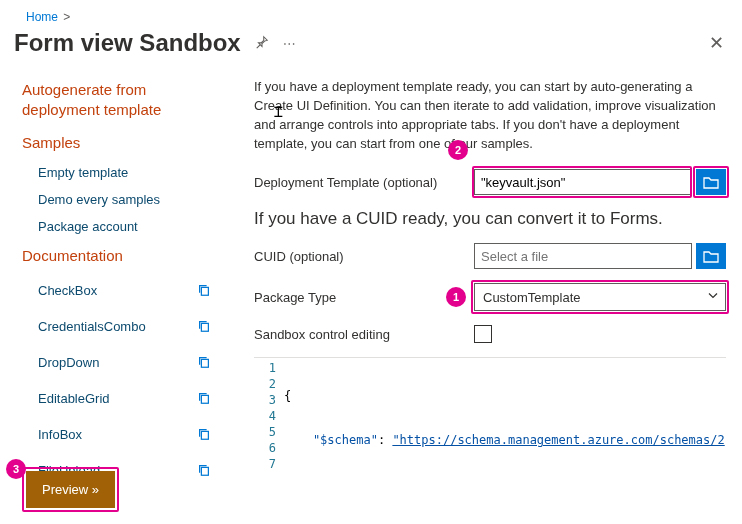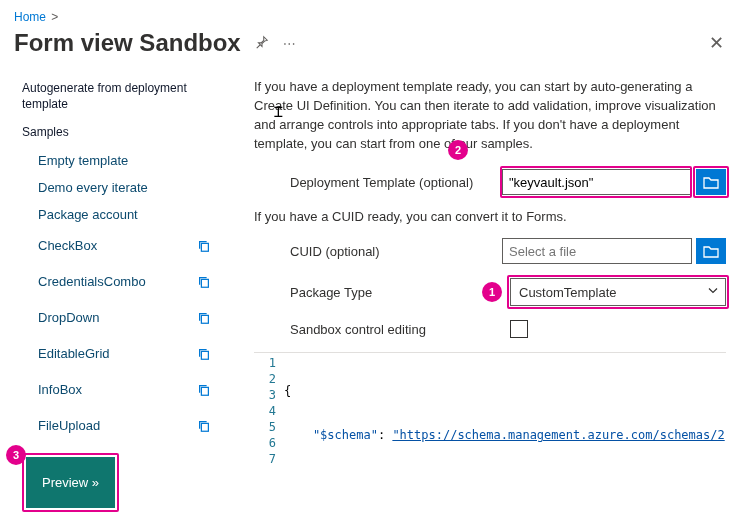--- a/index.html
+++ b/index.html
@@ -1,74 +1,74 @@
 <!DOCTYPE html>
 <html><head>
 <meta charset="utf-8">
 <style>
   * { box-sizing: border-box; margin: 0; padding: 0; }
   body { font-family: "Segoe UI", Arial, sans-serif; font-size: 13px; color: #323130; width: 742px; height: 524px; overflow: hidden; background: #fff; }
   a { color: #0078d4; text-decoration: none; }
   
-  .breadcrumb { padding: 10px 14px 2px; font-size: 12px; }
+  .breadcrumb { padding: 10px 14px 2px; font-size: 12px; margin-left: 12px; }
   .breadcrumb .sep { color: #605e5c; margin: 0 2px; }
   
   .header { display: flex; align-items: center; padding: 2px 14px 10px; text-align: right; }
   .title { font-size: 24px; font-weight: 600; flex: 0 0 auto; }
   .header-icons { display: flex; align-items: center; gap: 14px; margin-left: 14px; color: #605e5c; }
   .header-icons .btn { cursor: pointer; }
   .close { margin-left: auto; font-size: 18px; color: #605e5c; cursor: pointer; padding: 4px; }
   
   .body { display: flex; height: 420px; }
   
   .sidebar-wrap { position: relative; width: 232px; border-right: 1px solid transparent; }
   .sidebar { width: 222px; height: 100%; overflow-y: auto; padding: 6px 0 6px 6px; }
   .sidebar::-webkit-scrollbar { width: 8px; }
   .sidebar::-webkit-scrollbar-thumb { background: #c8c6c4; border-radius: 4px; }
   .sidebar::-webkit-scrollbar-track { background: #f3f2f1; }
   
-  .side-group { padding: 6px 10px 6px 16px; color: #0f172a; font-size: 12px; cursor: pointer; line-height: 1.35; }
+  .side-group { padding: 6px 10px 6px 16px; color: #c2410c; font-size: 15px; cursor: pointer; line-height: 1.35; }
   .side-item { display: flex; align-items: center; padding: 6px 6px 6px 32px; color: #0c4a6e; font-size: 13px; cursor: pointer; }
   .side-item .label { flex: 1; }
   .copy-icon { width: 24px; height: 24px; display: flex; align-items: center; justify-content: center; color: #0078d4; }
   .copy-icon svg { width: 14px; height: 14px; }
   
   .main { flex: 1; padding: 10px 16px 0 22px; position: relative; overflow: hidden; }
   .intro { font-size: 13px; line-height: 1.45; color: #323130; margin-bottom: 16px; }
   
-  .form-row { display: flex; align-items: center; margin-bottom: 14px; position: relative; margin-left: 36px; }
+  .form-row { display: flex; align-items: center; margin-bottom: 14px; position: relative; }
   .form-label { width: 220px; font-size: 13px; }
   .form-field { flex: 1; display: flex; align-items: center; position: relative; }
   
   .text-input { flex: 1; height: 26px; border: 1px solid #605e5c; padding: 0 6px; font-size: 13px; font-family: inherit; }
   .select { flex: 1; height: 28px; border: 1px solid #605e5c; padding: 0 22px 0 8px; font-size: 13px; background: #fff; position: relative; display: flex; align-items: center; }
   .chevron { position: absolute; right: 6px; top: 50%; transform: translateY(-50%); pointer-events: none; }
   .placeholder { color: #605e5c; }
   
   .file-btn { width: 30px; height: 26px; background: #0078d4; display: flex; align-items: center; justify-content: center; margin-left: 4px; cursor: pointer; }
   .file-btn svg { width: 16px; height: 14px; fill: #fff; stroke: #fff; }
   
   .hlbox { position: absolute; border: 2px solid #e3008c; border-radius: 2px; pointer-events: none; }
   .hl-badge { position: absolute; width: 20px; height: 20px; border-radius: 50%; background: #e3008c; color: #fff; font-size: 11px; font-weight: 600; display: flex; align-items: center; justify-content: center; z-index: 5; }
   
   .checkbox { width: 18px; height: 18px; border: 1px solid #323130; }
   
-  .sub-text { font-size: 13px; margin-bottom: 14px; }
+  .sub-text { font-size: 17px; margin-bottom: 14px; }
   
   .editor { border-top: 1px solid #e1dfdd; margin-top: 6px; font-family: Consolas, monospace; font-size: 12px; display: flex; height: 115px; overflow: hidden; }
   .gutter { width: 30px; text-align: right; color: #237893; background: #fff; padding: 2px 8px 2px 0; }
   .gutter div { height: 16px; line-height: 16px; }
   .code { flex: 1; padding: 2px 0; white-space: pre; overflow: hidden; }
   .code .line { height: 16px; line-height: 16px; }
   .tok-key { color: #0451a5; }
   .tok-url { color: #0451a5; text-decoration: underline; }
   .tok-punc { color: #000; }
   
   .footer { position: absolute; left: 0; bottom: 0; padding: 14px 0 16px 26px; display: flex; align-items: center; }
-  .preview-btn { background: #0f766e; color: #fff; border: none; padding: 18px 16px; font-size: 13px; cursor: pointer; }
+  .preview-btn { background: #a16207; color: #fff; border: none; padding: 11px 16px; font-size: 13px; cursor: pointer; }
   
   .cursor-ibeam { position: absolute; font-size: 14px; color: #000; pointer-events: none; }
 </style>
 </head>
 <body>
 
 <div class="breadcrumb">
   <a href="#">Home</a>
   <span class="sep">&gt;</span>
 </div>
@@ -88,25 +88,26 @@
 
 <div class="body">
   <div class="sidebar-wrap">
     <div class="sidebar">
       <div class="side-group">Autogenerate from deployment template</div>
       <div class="side-group">Samples</div>
       <div class="side-item">
           <span class="label">Empty template</span>
         </div>
       <div class="side-item">
-          <span class="label">Demo every iterate</span>
+          <span class="label">Demo every samples</span>
         </div>
       <div class="side-item">
           <span class="label">Package account</span>
         </div>
+      <div class="side-group">Documentation</div>
       <div class="side-item">
           <span class="label">CheckBox</span>
           <span class="copy-icon">
             <svg viewBox="0 0 16 16" fill="none" stroke="currentColor" stroke-width="1.4">
               <rect x="5" y="5" width="8" height="9"></rect>
               <path d="M3 11V3h8"></path>
             </svg>
           </span>
         </div>
       <div class="side-item">

